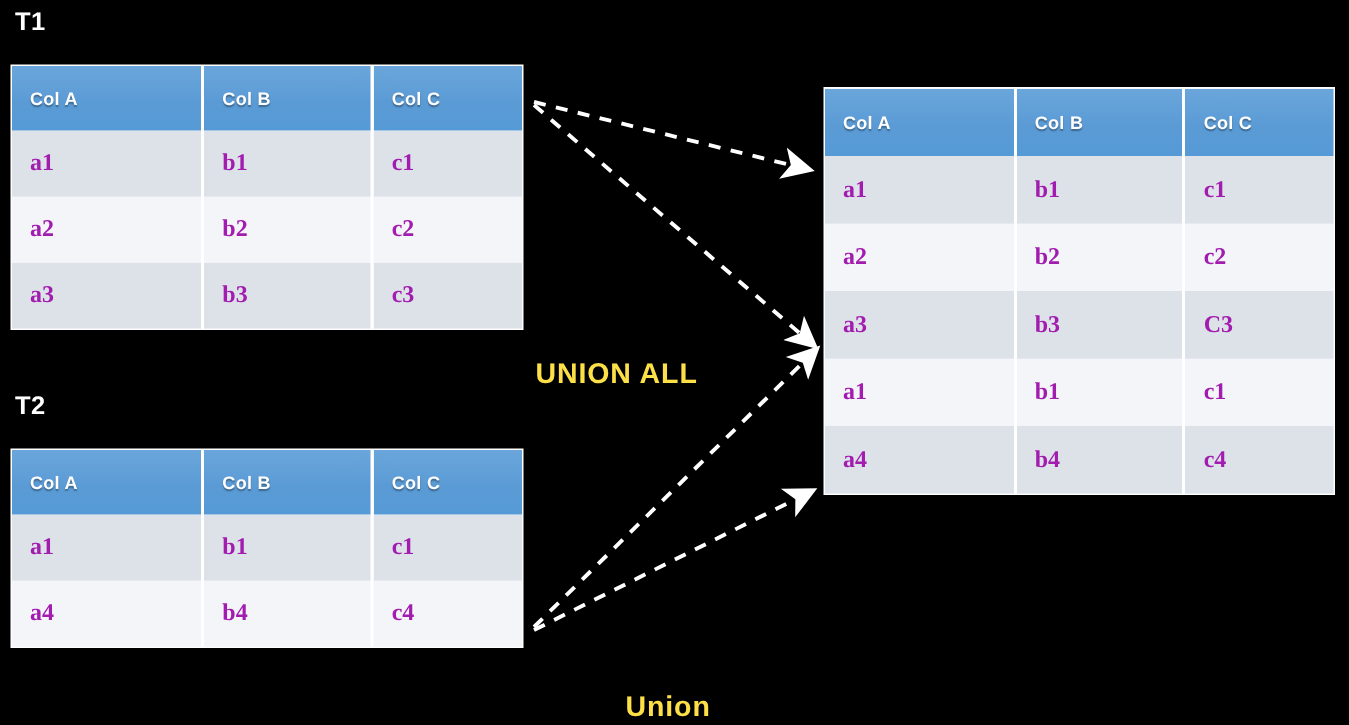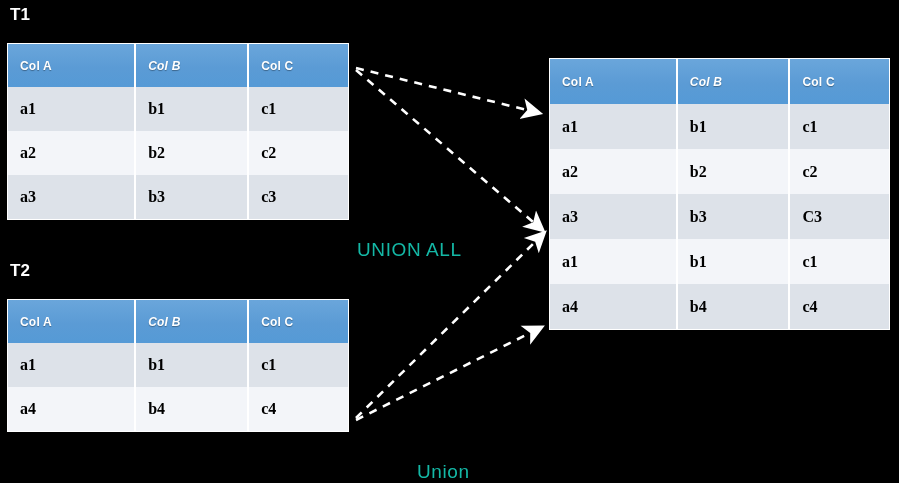--- a/index.html
+++ b/index.html
@@ -47,58 +47,58 @@
     background: linear-gradient(180deg, #6aa6db 0%, #5b9bd5 55%, #559ad6 100%);
     color: #ffffff;
     font-size: 12px;
     font-weight: 700;
     letter-spacing: 0.2px;
     border-right: 2px solid #ffffff;
     text-shadow: 0 1px 1px rgba(0,0,0,.35);
   }
   .dtable th:last-child { border-right: 0; }
   .dtable td {
-    color: #000000;
+    color: #a21caf;
     font-size: 16px;
     font-weight: 600;
     font-family: "Liberation Serif", serif;
     border-right: 2px solid #ffffff;
   }
   .dtable td:last-child { border-right: 0; }
   .dtable tr.odd  td { background: #dde2e9; }
   .dtable tr.even td { background: #f3f5f9; }
 
   
   #table-t1     { left: 8px;   top: 44px;  width: 340px; }
   #table-t2     { left: 8px;   top: 300px; width: 340px; }
   #table-result { left: 550px; top: 59px;  width: 339px; }
 
   #table-t1 th, #table-t2 th         { height: 43px; }
   #table-t1 td, #table-t2 td         { height: 44px; }
   #table-result th                   { height: 45px; }
   #table-result td                   { height: 45px; }
 
   .col-a { width: 38%; }
-  .col-b { width: 33%; font-style: italic; }
+  .col-b { width: 33%; }
   .col-c { width: 29%; }
 
   
   #connectors {
     position: absolute;
     left: 0; top: 0;
     width: 899px; height: 483px;
     pointer-events: none;
   }
 
   
   .op-label {
     position: absolute;
-    color: #14b8a6;
+    color: #fde047;
     font-size: 19px;
-    font-weight: 400;
+    font-weight: 700;
     letter-spacing: 0.6px;
     line-height: 1;
     white-space: nowrap;
   }
   #label-union-all { left: 357px; top: 240px; }
   #label-union     { left: 392px; top: 462px; margin-left: 25px; }
 </style>
 </head>
 <body>
 

